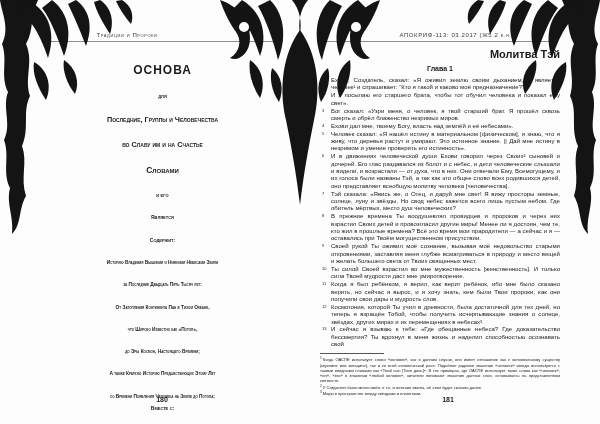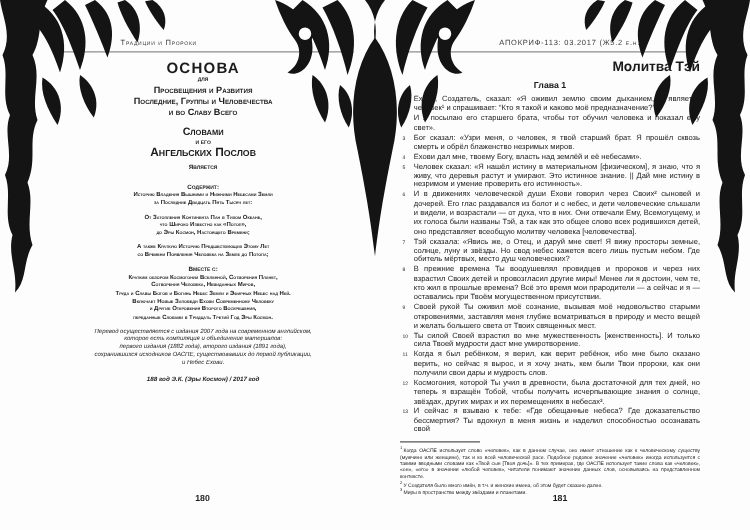--- a/index.html
+++ b/index.html
@@ -9,21 +9,21 @@
   .orn{position:absolute;top:0;left:0;z-index:5;pointer-events:none;}
   .rule{position:absolute;height:1px;background:#8d8d8d;top:41px;z-index:2;}
   .rule.left{left:42px;width:241px;}
   .rule.right{left:317px;width:241px;}
   .runhead{position:absolute;top:32px;font-size:6px;letter-spacing:.6px;color:#3c3c3c;
            font-variant-caps:small-caps;z-index:2;text-align:center;}
   .runhead.left{left:42px;width:170px;}
   .runhead.right{left:372px;width:170px;}
   
   .lp{position:absolute;left:42px;top:48px;width:241px;text-align:center;z-index:2;}
-  .lp div{font-variant-caps:small-caps;}
+  .lp div{font-variant-caps:small-caps;margin-top:16px;}
   .lp-osnova{font-size:12px;font-weight:bold;letter-spacing:1px;line-height:13px;}
   .lp-tiny{font-size:5px;font-weight:bold;line-height:6px;}
   .lp-line{font-size:7.3px;font-weight:bold;line-height:9px;}
   .lp-slovami{font-size:8.5px;font-weight:bold;margin-top:6px;line-height:11px;}
   .lp-ehovi{font-size:13px;font-weight:bold;letter-spacing:2.5px;margin-top:2px;line-height:15px;font-variant-caps:normal !important;}
   .lp-poslov{font-size:9.5px;font-weight:bold;line-height:11px;}
   .lp-yavl{font-size:5px;font-weight:bold;margin-top:3px;line-height:7px;}
   .lp-bible{font-size:10.5px;font-weight:bold;margin-top:4px;line-height:12px;}
   .grp{margin-top:5px;}
   .cl{font-size:4.8px;font-weight:600;line-height:6.3px;font-variant-caps:small-caps;}
@@ -84,26 +84,24 @@
 </svg>
 
 <div class="runhead left">Традиции и Пророки</div>
 <div class="runhead right">АПОКРИФ-113: 03.2017 (Ж5.2 е.н.)</div>
 <div class="rule left"></div>
 <div class="rule right"></div>
 
 <div class="lp">
   <div class="lp-osnova">ОСНОВА</div>
   <div class="lp-tiny">для</div>
-  <div class="lp-line">Просвещения и Развития</div>
   <div class="lp-line">Последние, Группы и Человечества</div>
-  <div class="lp-line">и во Славу Всего</div>
+  <div class="lp-line">во Славу им и на Счастье</div>
   <div class="lp-slovami">Словами</div>
   <div class="lp-tiny">и его</div>
-  <div class="lp-poslov">Ангельских Послов</div>
   <div class="lp-yavl">Является</div>
 
   <div class="cl-label">Содержит:</div>
   <div>
     <div class="cl">Историю Владения Вышними и Нижними Небесами Земли</div>
     <div class="cl">за Последние Двадцать Пять Тысяч лет:</div>
   </div>
   <div class="grp">
     <div class="cl">От Затопления Континента Пан в Тихом Океане,</div>
     <div class="cl">что Широко Известно как «Потоп»,</div>

